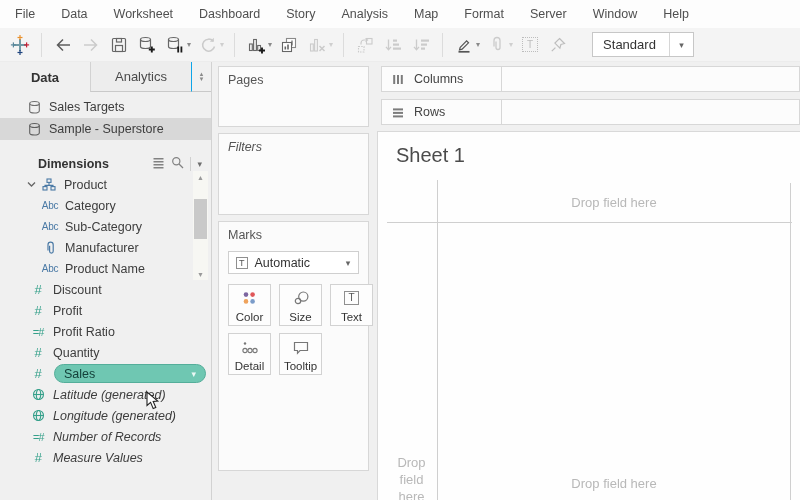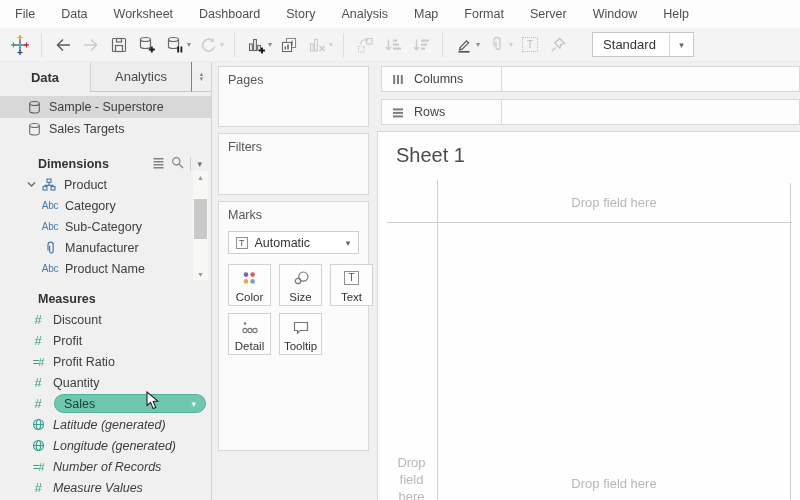--- a/index.html
+++ b/index.html
@@ -57,21 +57,21 @@
   .pill .pcaret { margin-left:auto; color:#eaf8f4; font-size:9px; }
   .vscroll { position:absolute; right:3px; top:-3px; bottom:-1px; width:15px; background:#f7f7f3; display:flex; flex-direction:column; align-items:center; }
   .vs-arrow { height:12px; display:flex; align-items:center; color:#9a9a9a; font-size:7px; }
   .vs-track { flex:1; width:100%; display:flex; justify-content:center; }
   .vs-thumb { width:13px; height:40px; background:#c9c9c9; margin-top:16px; }
 
   
   .mid { width:163px; background:#f0f0f0; padding:4px 6px 0 6px; }
   .card { background:#fbfbfb; border:1px solid #d7d7d7; margin-bottom:6px; padding:6px 9px; color:#555; font-size:12.5px; }
   .card.pages { height:61px; }
-  .card.filters { height:62px; }
+  .card.filters { height:82px;font-style:italic; }
   .card.marks { height:250px; }
   .marktype { margin-top:9px; height:23px; background:#fff; border:1px solid #cfcfcf; display:flex; align-items:center; padding-left:7px; }
   .tbox-s { border:1px solid #8f8f8f; color:#555; font-size:9px; line-height:10px; padding:0 2px; }
   .marktype .mt-label { margin-left:7px; color:#333; }
   .marktype .mt-caret { margin-left:auto; width:20px; align-self:stretch; display:flex; align-items:center; justify-content:center; color:#666; font-size:9px; }
   .mark-btns { display:flex; flex-wrap:wrap; gap:7px 8px; margin-top:10px; width:146px; }
   .mbtn { width:43px; height:42px; background:#fdfdfd; border:1px solid #d2d2d2; display:flex; flex-direction:column; align-items:center; justify-content:flex-end; padding-bottom:2px; font-size:11.5px; color:#333; }
   .mbtn .mic { flex:1; display:flex; align-items:center; justify-content:center; }
 
   
@@ -266,37 +266,37 @@
       <div class="tabs">
         <div class="tab-data">Data</div>
         <div class="tab-analytics">Analytics</div>
         <div class="tab-more">
           <span>▲</span>
           <span>▼</span>
         </div>
       </div>
 
       <div class="sources">
+        <div class="src">
+          <span class="sic">
+            <svg width="13" height="15" viewBox="0 0 13 15">
+                <ellipse cx="6.5" cy="3.5" rx="4.8" ry="2" fill="none" stroke="#6e6e6e" stroke-width="1.1"></ellipse>
+                <path d="M1.7 3.5 v7.5 a4.8 2 0 0 0 9.6 0 v-7.5" fill="none" stroke="#6e6e6e" stroke-width="1.1"></path>
+              </svg>
+          </span>
+          <span>Sales Targets</span>
+        </div>
         <div class="src selected">
           <span class="sic">
             <svg width="13" height="15" viewBox="0 0 13 15">
                 <ellipse cx="6.5" cy="3.5" rx="4.8" ry="2" fill="none" stroke="#5e5e5e" stroke-width="1.1"></ellipse>
                 <path d="M1.7 3.5 v7.5 a4.8 2 0 0 0 9.6 0 v-7.5" fill="none" stroke="#5e5e5e" stroke-width="1.1"></path>
               </svg>
           </span>
           <span>Sample - Superstore</span>
-        </div>
-        <div class="src">
-          <span class="sic">
-            <svg width="13" height="15" viewBox="0 0 13 15">
-                <ellipse cx="6.5" cy="3.5" rx="4.8" ry="2" fill="none" stroke="#6e6e6e" stroke-width="1.1"></ellipse>
-                <path d="M1.7 3.5 v7.5 a4.8 2 0 0 0 9.6 0 v-7.5" fill="none" stroke="#6e6e6e" stroke-width="1.1"></path>
-              </svg>
-          </span>
-          <span>Sales Targets</span>
         </div>
       </div>
 
       <div class="pane-h">
         <span class="ph-title">Dimensions</span>
         <span class="ph-icons">
           <span>
             <svg width="13" height="13" viewBox="0 0 13 13">
                 <rect x="1.5" y="2" width="10" height="1.5" fill="#828282"></rect>
                 <rect x="1.5" y="5" width="10" height="1.5" fill="#828282"></rect>
@@ -354,23 +354,20 @@
         </div>
         <div class="vscroll">
           <span class="vs-arrow">▲</span>
           <div class="vs-track">
               <div class="vs-thumb"></div>
             </div>
           <span class="vs-arrow">▼</span>
         </div>
       </div>
 
-      <div class="pane-h" style="margin-top:9px;">
-        <span class="ph-title">Measures</span>
-      </div>
 
       <div class="meas-list">
         <div class="fld meas">
           <span class="fic numic">#</span>
           <span>Discount</span>
         </div>
         <div class="fld meas">
           <span class="fic numic">#</span>
           <span>Profit</span>
         </div>

